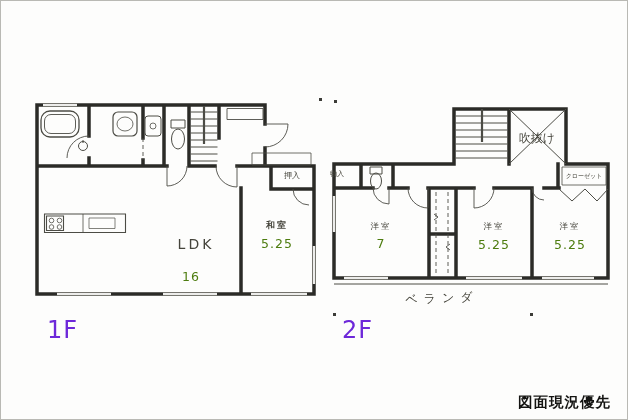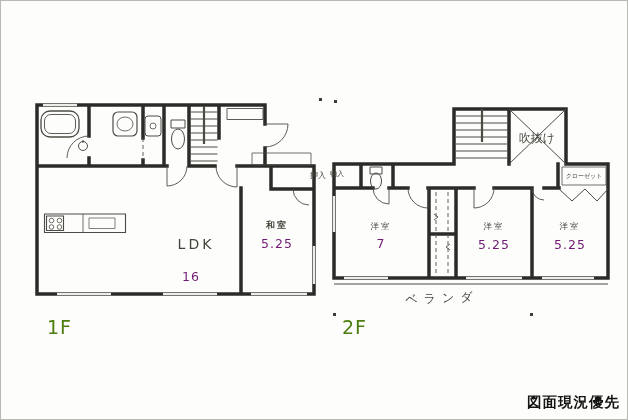--- a/index.html
+++ b/index.html
@@ -4,24 +4,24 @@
 <style>
   html,body{margin:0;padding:0;background:#ffffff;}
   .canvas{
     position:relative;width:628px;height:420px;box-sizing:border-box;
     background:#fdfdfc;border:1px solid #b9b9b4;overflow:hidden;
     font-family:"DejaVu Sans","Liberation Sans",sans-serif;
   }
   .plan-svg{position:absolute;}
   .lbl{position:absolute;color:#45443b;text-align:center;line-height:1;white-space:nowrap;}
   .room-name{font-size:9px;letter-spacing:2px;}
-  .room-size{font-size:12.5px;color:#701a75;letter-spacing:1px;}
+  .room-size{font-size:12.5px;color:#4d7c0f;letter-spacing:1px;}
   .tiny{font-size:7px;letter-spacing:0;}
-  .floor-label{font-size:19px;color:#4d7c0f;letter-spacing:1px;}
-  .note{position:absolute;right:7px;top:392px;font-size:14.5px;font-weight:bold;color:#141412;letter-spacing:1px;}
+  .floor-label{font-size:24px;color:#6d28d9;letter-spacing:1px;}
+  .note{position:absolute;right:16px;top:392px;font-size:14.5px;font-weight:bold;color:#141412;letter-spacing:1px;}
   .dot{position:absolute;width:3px;height:3px;background:#3c3c37;}
   svg *{vector-effect:non-scaling-stroke;}
 </style>
 </head>
 <body>
 
 <div class="canvas">
 
   <svg class="plan-svg" style="left:30px;top:95px" width="300" height="220" viewBox="0 0 300 220">
 
@@ -157,21 +157,21 @@
     </g>
     <g stroke="#4c4c45" stroke-width="1">
       <path d="M8,188 H282" fill="none"></path>
     </g>
   </svg>
 
   <div class="lbl room-name" style="left:170px;top:236px;width:50px;letter-spacing:3px;font-size:14px;">LDK</div>
   <div class="lbl room-size" style="left:165px;top:250px;width:50px;margin-top:20px;">16</div>
   <div class="lbl room-name" style="left:248px;top:220px;width:56px;font-weight:bold;">和室</div>
   <div class="lbl room-size" style="left:248px;top:237px;width:56px;">5.25</div>
-  <div class="lbl tiny" style="left:269px;top:171px;width:44px;font-size:8px;padding-left:26px;">押入</div>
+  <div class="lbl tiny" style="left:269px;top:171px;width:44px;font-size:8px;">押入</div>
 
   <div class="lbl room-name" style="left:348px;top:221px;width:64px;font-size:8.5px;">洋室</div>
   <div class="lbl room-size" style="left:348px;top:237px;width:64px;">7</div>
   <div class="lbl room-name" style="left:460px;top:221px;width:66px;font-size:8.5px;">洋室</div>
   <div class="lbl room-size" style="left:460px;top:238px;width:66px;">5.25</div>
   <div class="lbl room-name" style="left:538px;top:221px;width:62px;font-size:8.5px;">洋室</div>
   <div class="lbl room-size" style="left:538px;top:238px;width:62px;">5.25</div>
   <div class="lbl tiny" style="left:316px;top:170px;width:40px;">物入</div>
   <div class="lbl tiny" style="left:556px;top:172px;width:54px;font-size:6px;">クローゼット</div>
   <div class="lbl tiny" style="left:506px;top:131px;width:60px;font-size:12px;">吹抜け</div>

